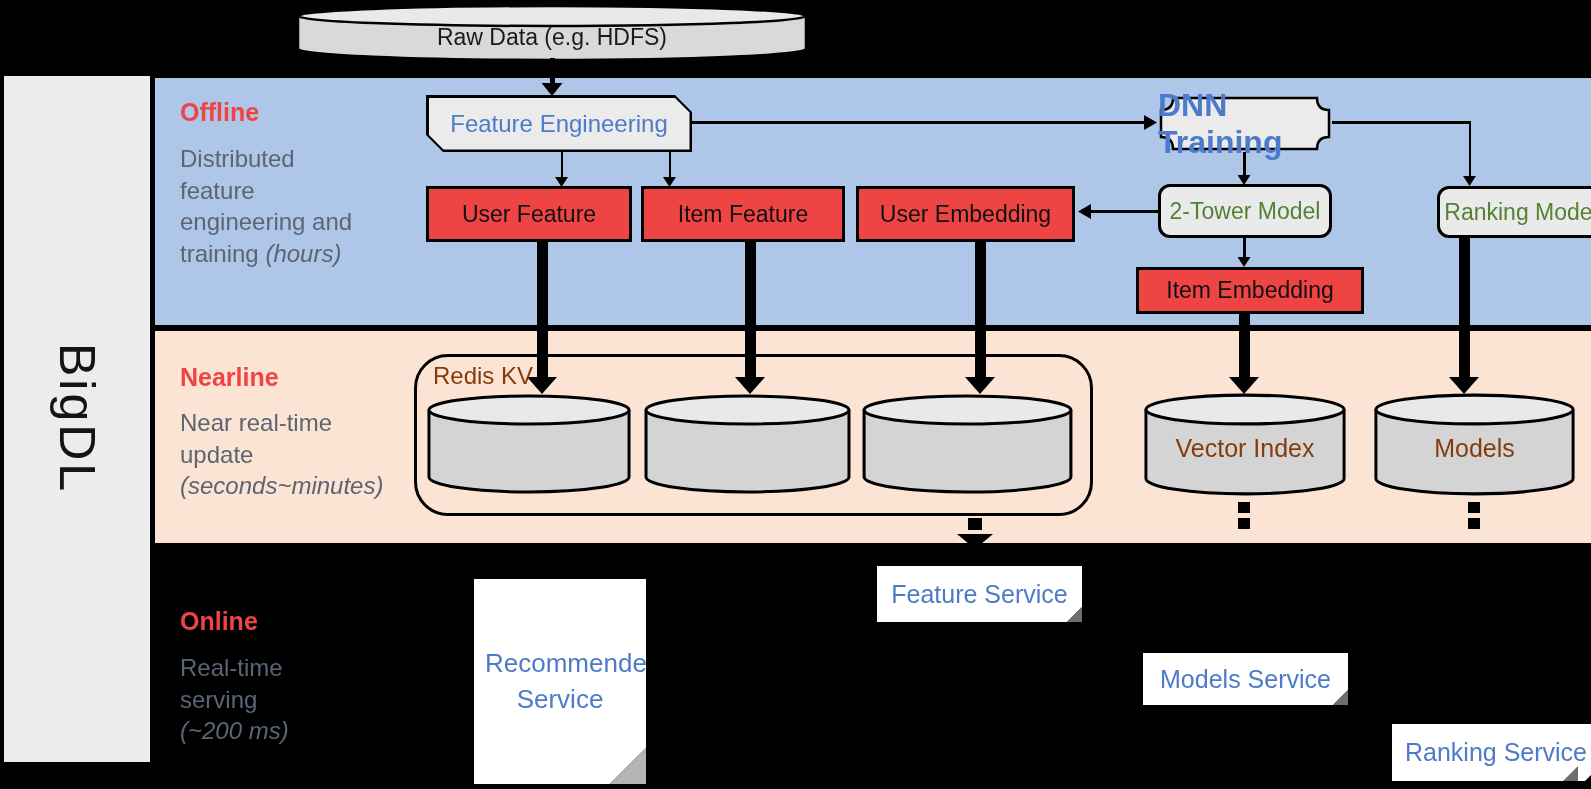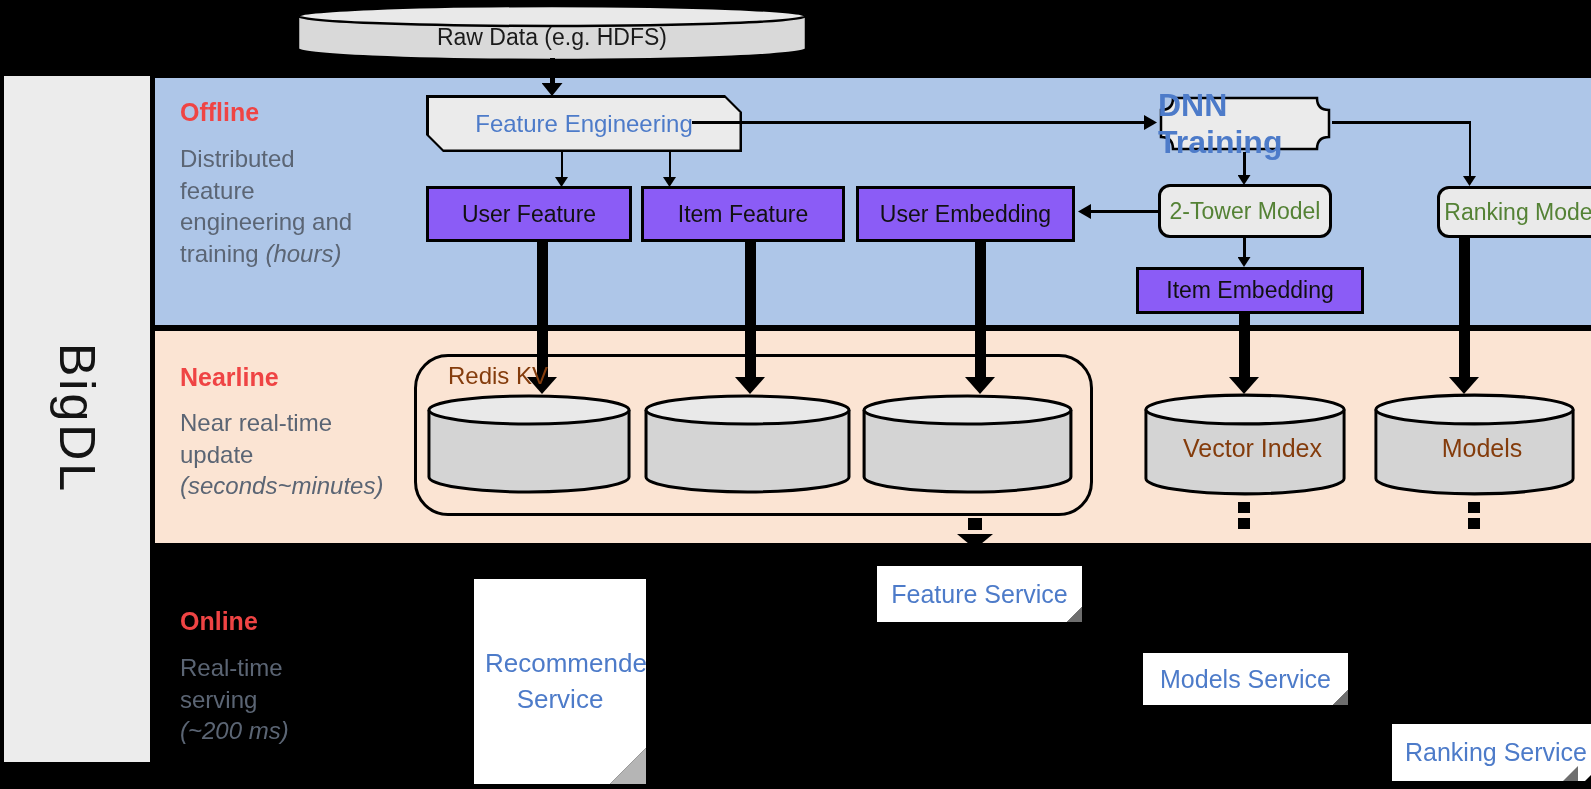--- a/index.html
+++ b/index.html
@@ -16,25 +16,25 @@
              display:flex;align-items:center;justify-content:center;}
   .bigdl-label{writing-mode:vertical-rl;font-size:50px;color:#141414;letter-spacing:3px;}
 
   
   .sec-title{font-size:25px;font-weight:bold;color:#ef4444;}
   .sec-desc{font-size:24px;color:#5b6574;line-height:1.32;white-space:pre-line;}
   .sec-desc .it{font-style:italic;}
 
   
   .node{display:flex;align-items:center;justify-content:center;text-align:center;box-sizing:border-box;}
-  .box-gray{background:#8b5cf6;border:3px solid #000;font-size:23px;color:#111;}
+  .box-gray{background:#ef4444;border:3px solid #000;font-size:23px;color:#111;}
   .box-round{background:#eaeaea;border:3px solid #000;border-radius:12px;font-size:23px;}
   .txt-blue{color:#4d7bc9;}
   .txt-green{color:#548235;}
-  .txt-brown{color:#843c0c;margin-left:15px;}
+  .txt-brown{color:#843c0c;}
 
   
   .snip-outer{background:#000;
     clip-path:polygon(0 0,calc(100% - 17px) 0,100% 17px,100% 100%,17px 100%,0 calc(100% - 17px));}
   .snip-inner{position:absolute;left:2.5px;top:2.5px;right:2.5px;bottom:2.5px;background:#ebebeb;
     clip-path:polygon(0 0,calc(100% - 15px) 0,100% 15px,100% 100%,15px 100%,0 calc(100% - 15px));
     display:flex;align-items:center;justify-content:center;font-size:24px;}
 
   .plaque-label{position:absolute;inset:0;display:flex;align-items:center;justify-content:center;font-size:32px;font-weight:bold;}
 
@@ -88,21 +88,21 @@
 
   <div class="vline" style="left:549.5px;top:58px;width:5px;height:25px;"></div>
   <div class="head-down" style="left:541.5px;top:83px;width:21px;height:13px;"></div>
 
   <div class="abs sec-title" style="left:180px;top:98px;">Offline</div>
   <div class="abs sec-desc" style="left:180px;top:143px;width:195px;"><span>Distributed
 feature
 engineering and
 training </span><span class="it">(hours)</span></div>
 
-  <div class="abs snip-outer" style="left:426px;top:95px;width:316px;height:57px;">
+  <div class="abs snip-outer" style="left:426px;top:95px;width:266px;height:57px;">
     <div class="snip-inner txt-blue">Feature Engineering</div>
   </div>
 
   <div class="abs" style="left:1158px;top:95px;width:174px;height:57px;">
     <svg viewBox="0 0 174 57" preserveAspectRatio="none" style="position:absolute;inset:0;width:100%;height:100%;">
       <path d="M 15 3 H 159 Q 159 15 171 15 V 42 Q 159 42 159 54 H 15 Q 15 42 3 42 V 15 Q 15 15 15 3 Z" fill="#ebebeb" stroke="#000" stroke-width="2.5"></path>
     </svg>
     <div class="plaque-label txt-blue">DNN Training</div>
   </div>
 

